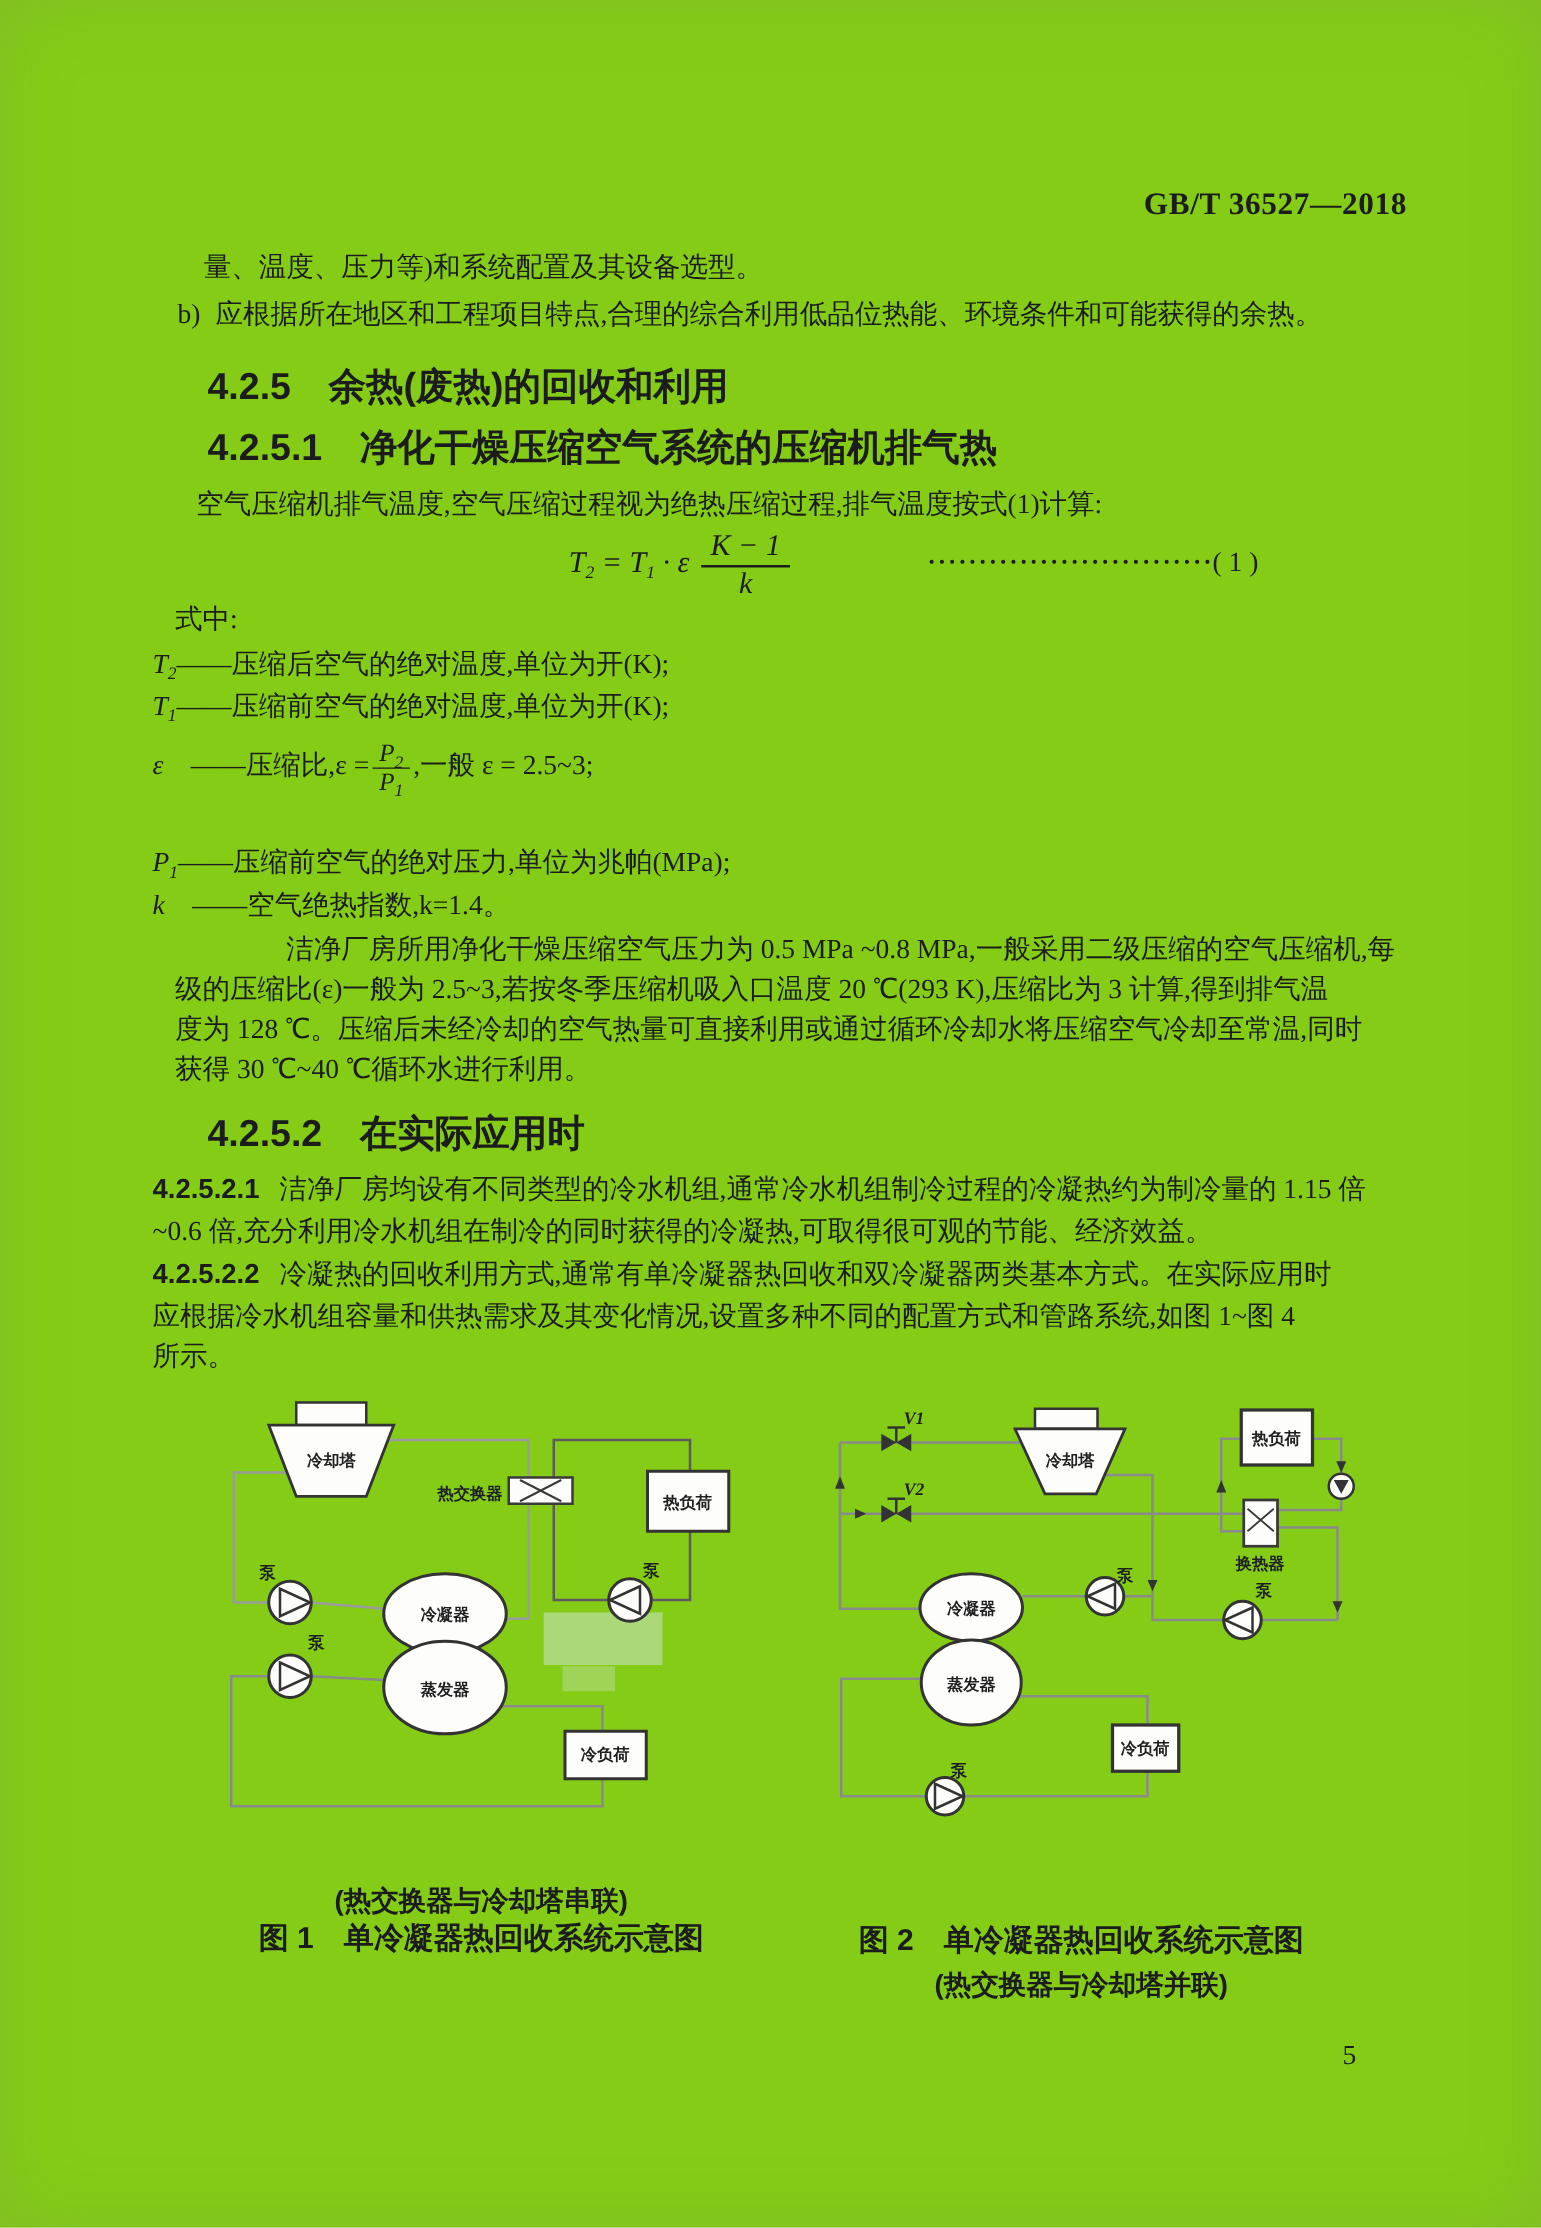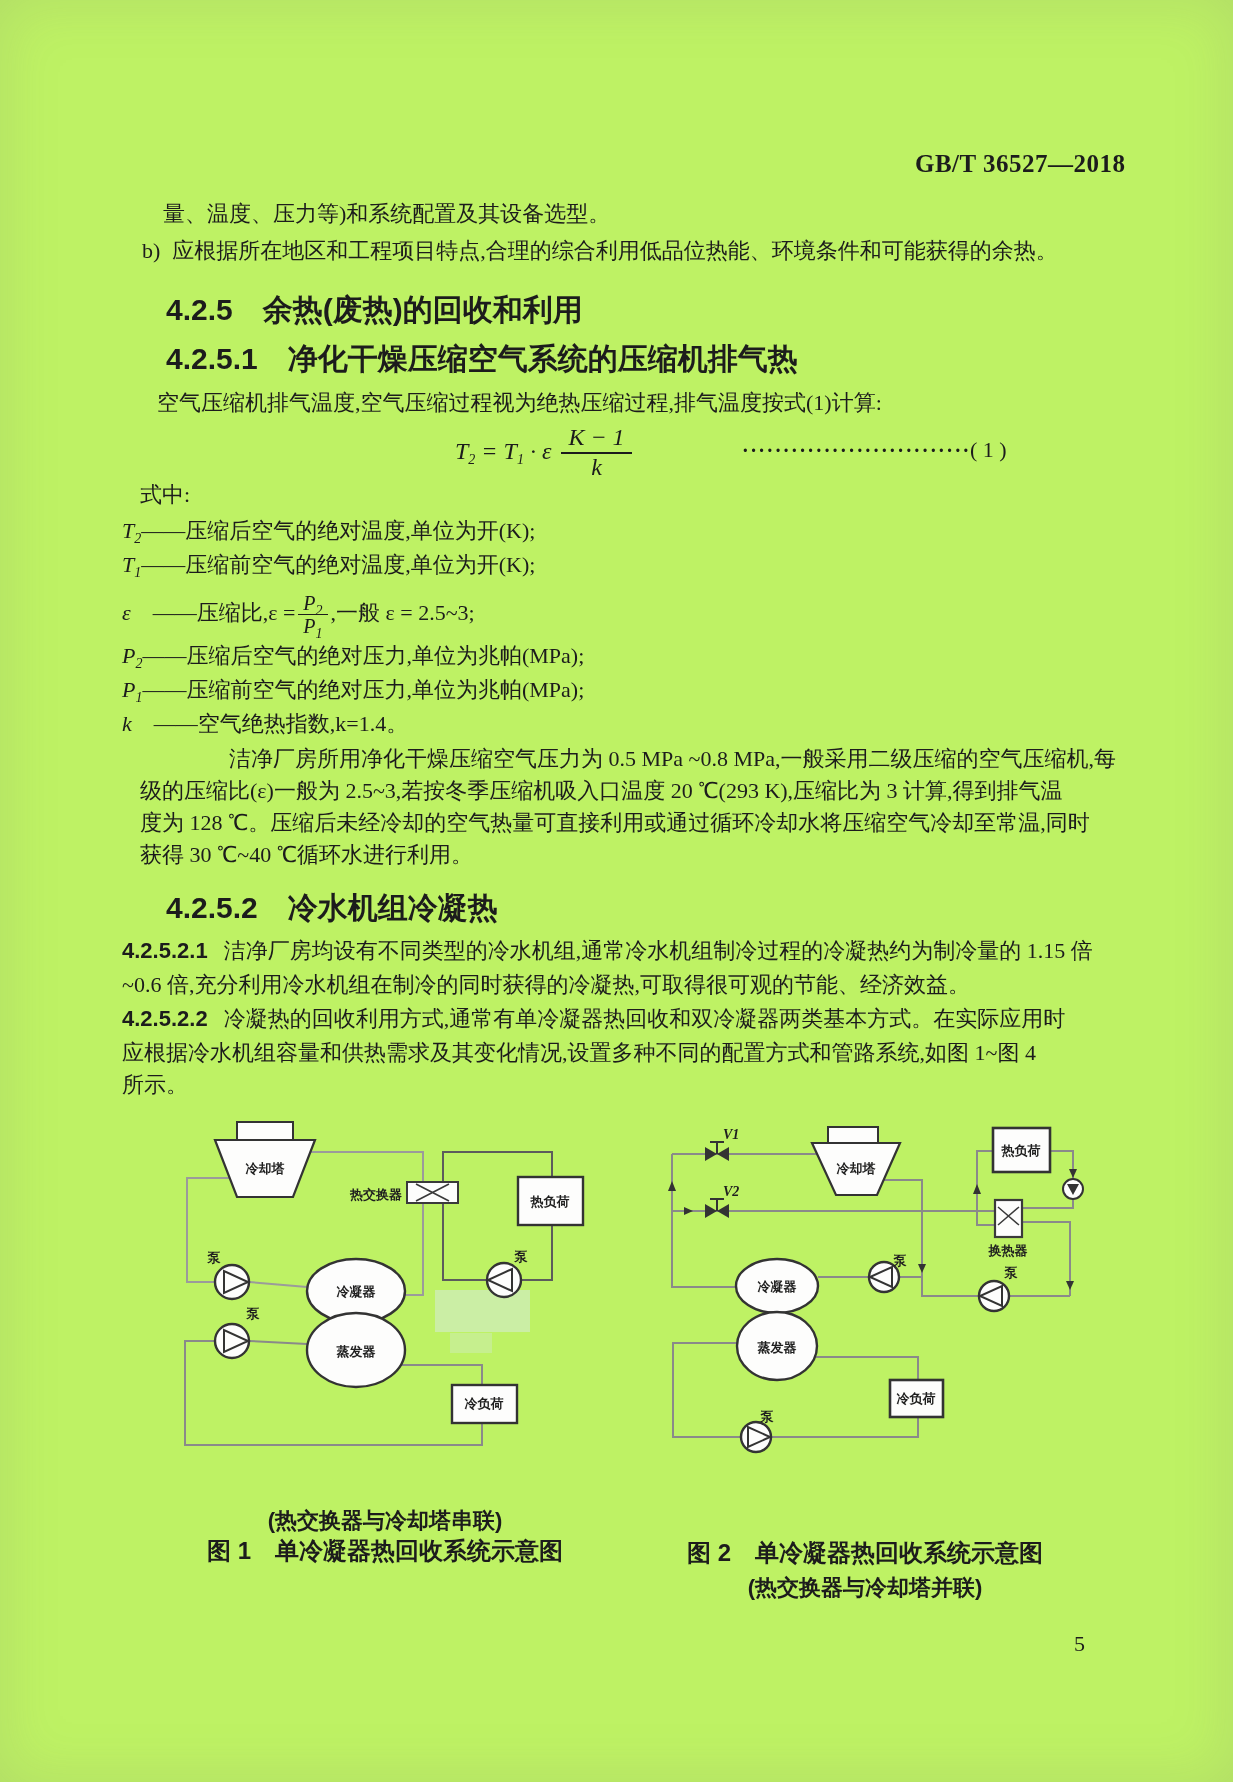--- a/index.html
+++ b/index.html
@@ -1,20 +1,20 @@
 <!DOCTYPE html>
 <html><head>
 <meta charset="utf-8">
 <style>
   html,body{margin:0;padding:0;background:#e8e8e6;}
   .page{
     position:relative;
     width:1233px;height:1782px;
     margin:0 auto;
-    background:#bef264;
+    background:#84cc16;
     font-family:"Liberation Serif", serif;
     color:#1c1c1c;
     overflow:hidden;
     box-shadow:inset 0 0 60px rgba(120,120,115,.18);
   }
   .abs{position:absolute;white-space:nowrap;line-height:1.25;}
   .body-text{font-size:22px;}
   .heading{font-family:"Liberation Sans", sans-serif;font-weight:bold;font-size:30px;margin-left:44px;}
   .hdr{font-size:25px;font-weight:bold;letter-spacing:.5px;}
   .marker{display:inline-block;}
@@ -66,36 +66,33 @@
 
   <div class="abs body-text" style="left:122px;top:517px;">
     <span class="it">T</span><sub class="s it">2</sub><span>——压缩后空气的绝对温度,单位为开(K);</span>
   </div>
   <div class="abs body-text" style="left:122px;top:551px;">
     <span class="it">T</span><sub class="s it">1</sub><span>——压缩前空气的绝对温度,单位为开(K);</span>
   </div>
   <div class="abs body-text" style="left:122px;top:592px;">
     <span class="it">ε</span><span>　——压缩比,ε =</span><span class="frac-sm it"><span class="fnum"><span>P</span><sub class="s">2</sub></span><span class="fden"><span>P</span><sub class="s">1</sub></span></span><span>,一般 ε = 2.5~3;</span>
   </div>
-  <div class="abs body-text" style="left:122px;top:642px;">
-    <span class="it">P</span><sub class="s it">2</sub><span>——压缩后空气的绝对压力,单位为兆帕(MPa);</span>
-  </div>
   <div class="abs body-text" style="left:122px;top:676px;">
     <span class="it">P</span><sub class="s it">1</sub><span>——压缩前空气的绝对压力,单位为兆帕(MPa);</span>
   </div>
   <div class="abs body-text" style="left:122px;top:710px;">
     <span class="it">k</span><span>　——空气绝热指数,k=1.4。</span>
   </div>
 
   <div class="abs body-text" style="left:185px;top:745px;margin-left:44px;">洁净厂房所用净化干燥压缩空气压力为 0.5 MPa ~0.8 MPa,一般采用二级压缩的空气压缩机,每</div>
   <div class="abs body-text" style="left:140px;top:777px;">级的压缩比(ε)一般为 2.5~3,若按冬季压缩机吸入口温度 20 ℃(293 K),压缩比为 3 计算,得到排气温</div>
   <div class="abs body-text" style="left:140px;top:809px;">度为 128 ℃。压缩后未经冷却的空气热量可直接利用或通过循环冷却水将压缩空气冷却至常温,同时</div>
   <div class="abs body-text" style="left:140px;top:841px;">获得 30 ℃~40 ℃循环水进行利用。</div>
 
-  <div class="abs heading" style="left:122px;top:889px;">4.2.5.2　冷水机组冷凝热</div>
+  <div class="abs heading" style="left:122px;top:889px;">4.2.5.2　在实际应用时</div>
 
   <div class="abs body-text" style="left:122px;top:937px;">
     <span class="num-bold">4.2.5.2.1</span><span>洁净厂房均设有不同类型的冷水机组,通常冷水机组制冷过程的冷凝热约为制冷量的 1.15 倍</span>
   </div>
   <div class="abs body-text" style="left:122px;top:971px;">~0.6 倍,充分利用冷水机组在制冷的同时获得的冷凝热,可取得很可观的节能、经济效益。</div>
 
   <div class="abs body-text" style="left:122px;top:1005px;">
     <span class="num-bold">4.2.5.2.2</span><span>冷凝热的回收利用方式,通常有单冷凝器热回收和双冷凝器两类基本方式。在实际应用时</span>
   </div>
   <div class="abs body-text" style="left:122px;top:1039px;">应根据冷水机组容量和供热需求及其变化情况,设置多种不同的配置方式和管路系统,如图 1~图 4</div>

